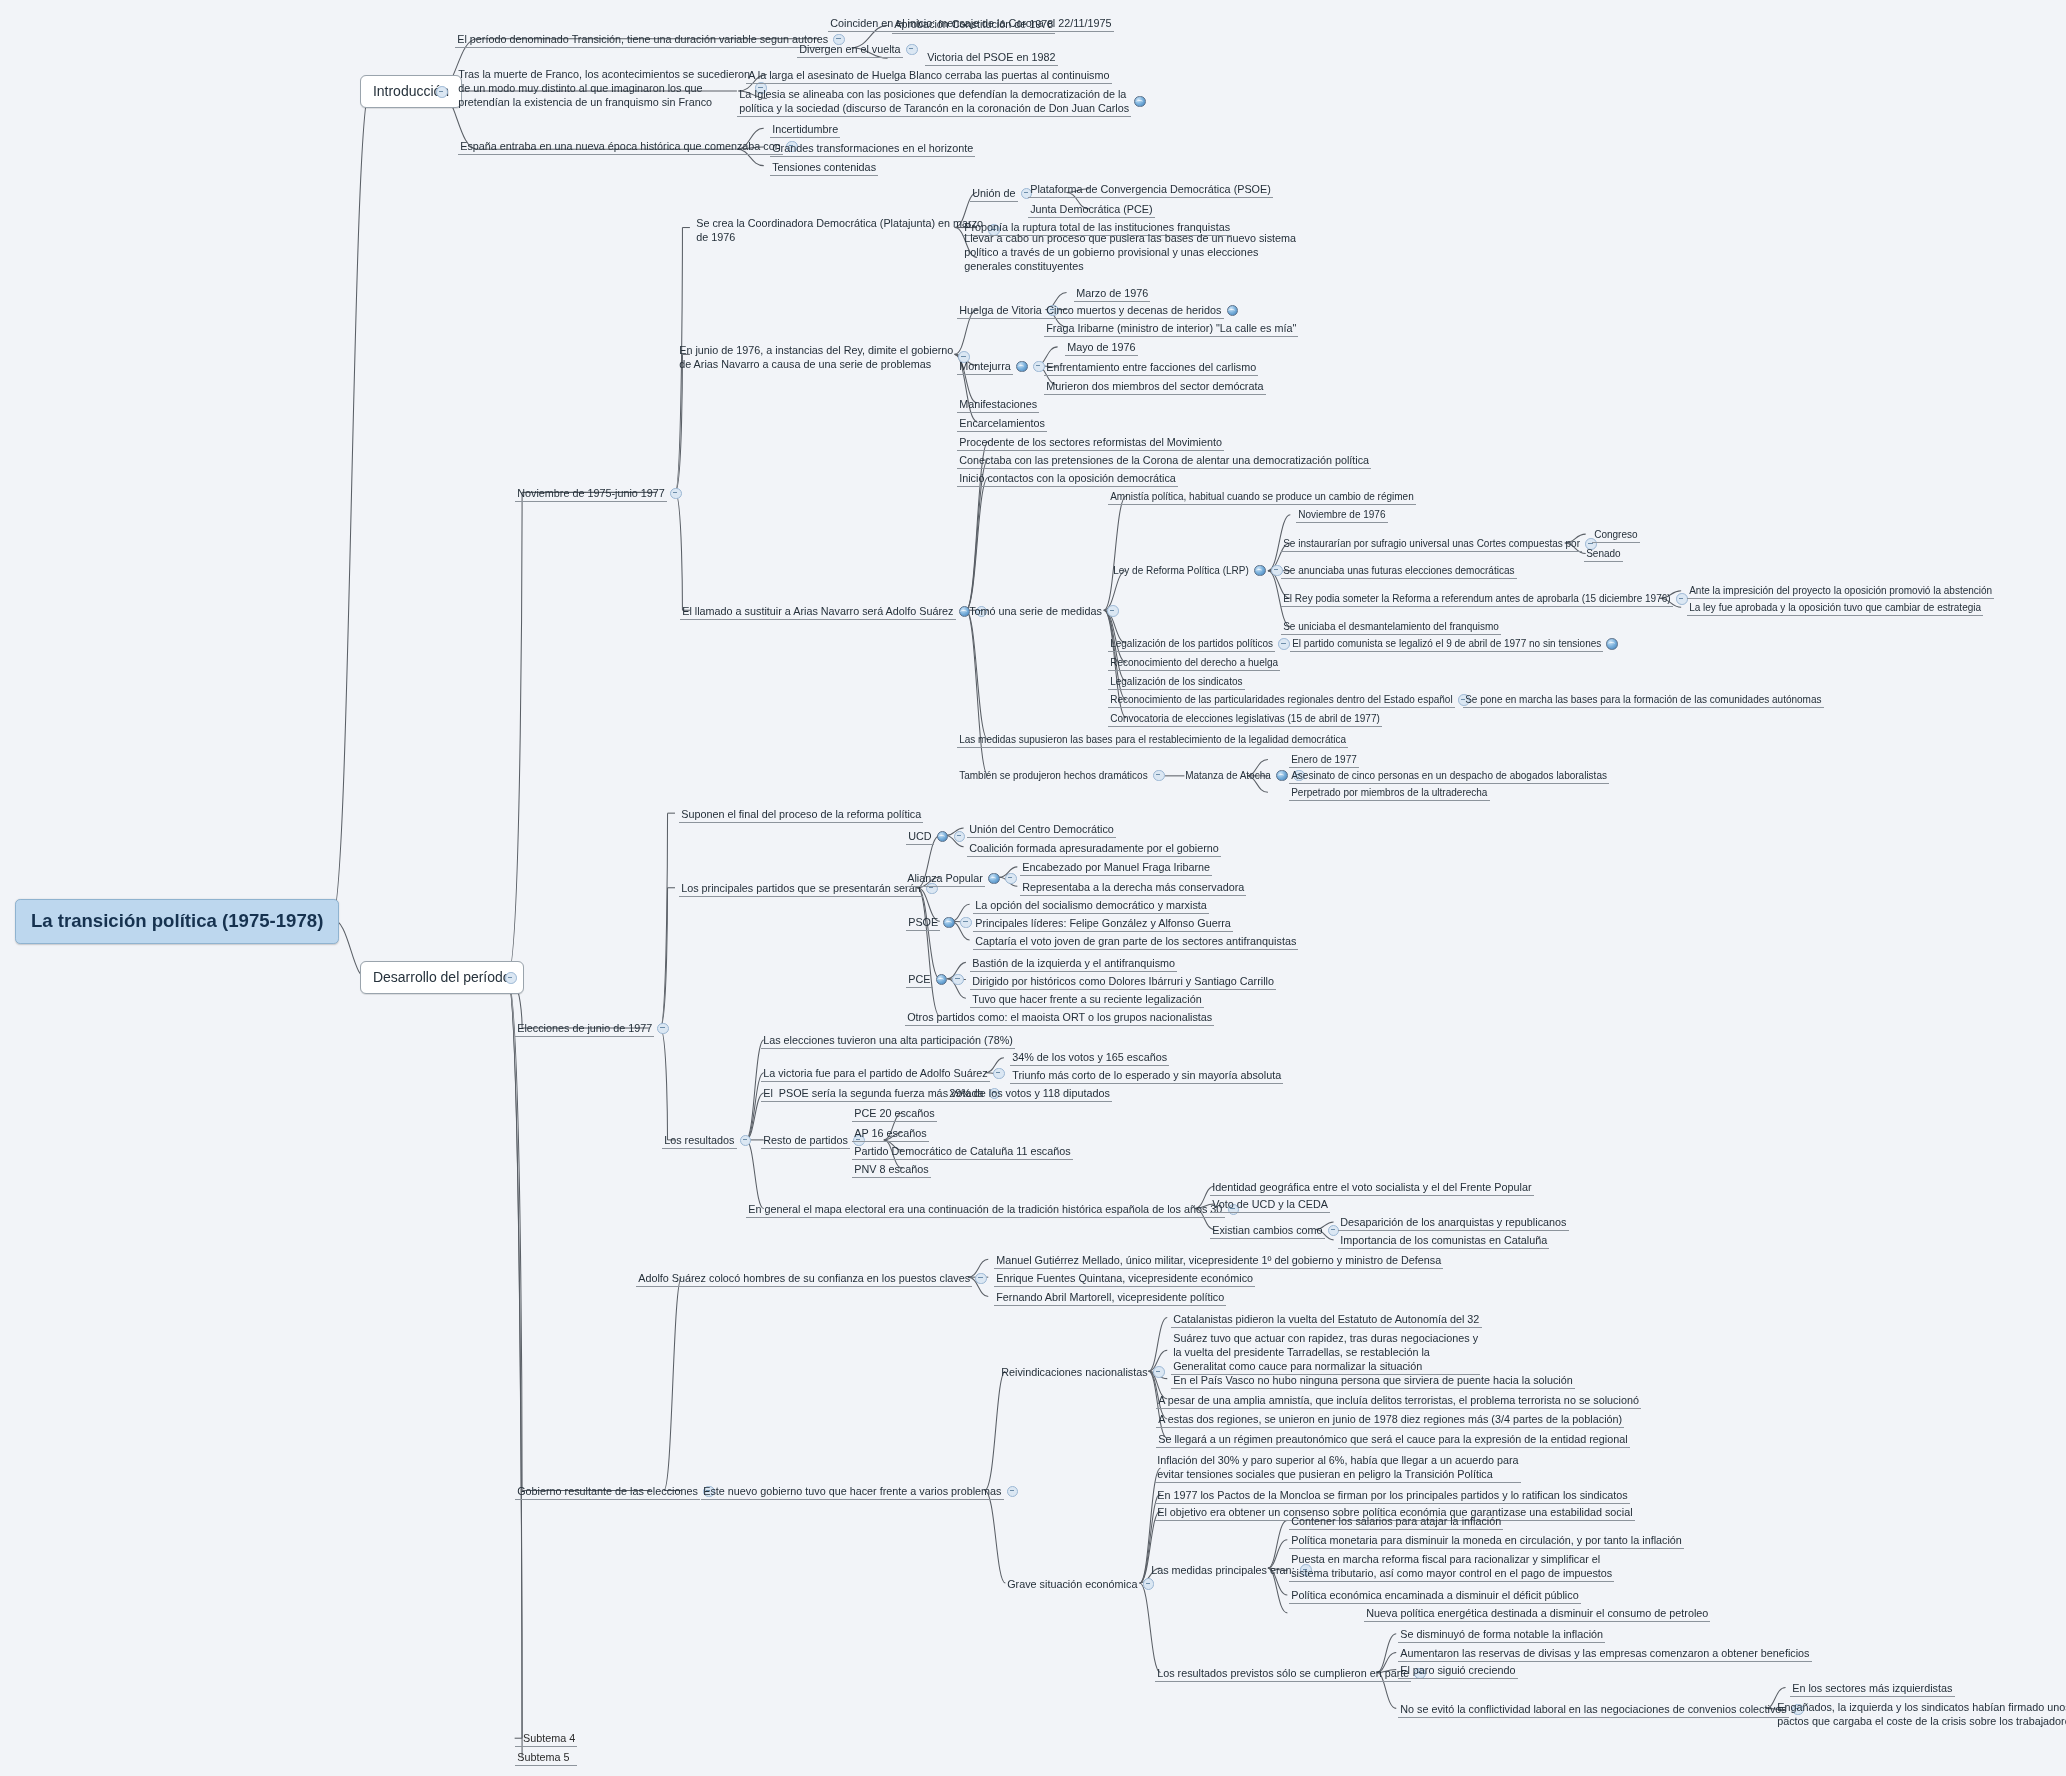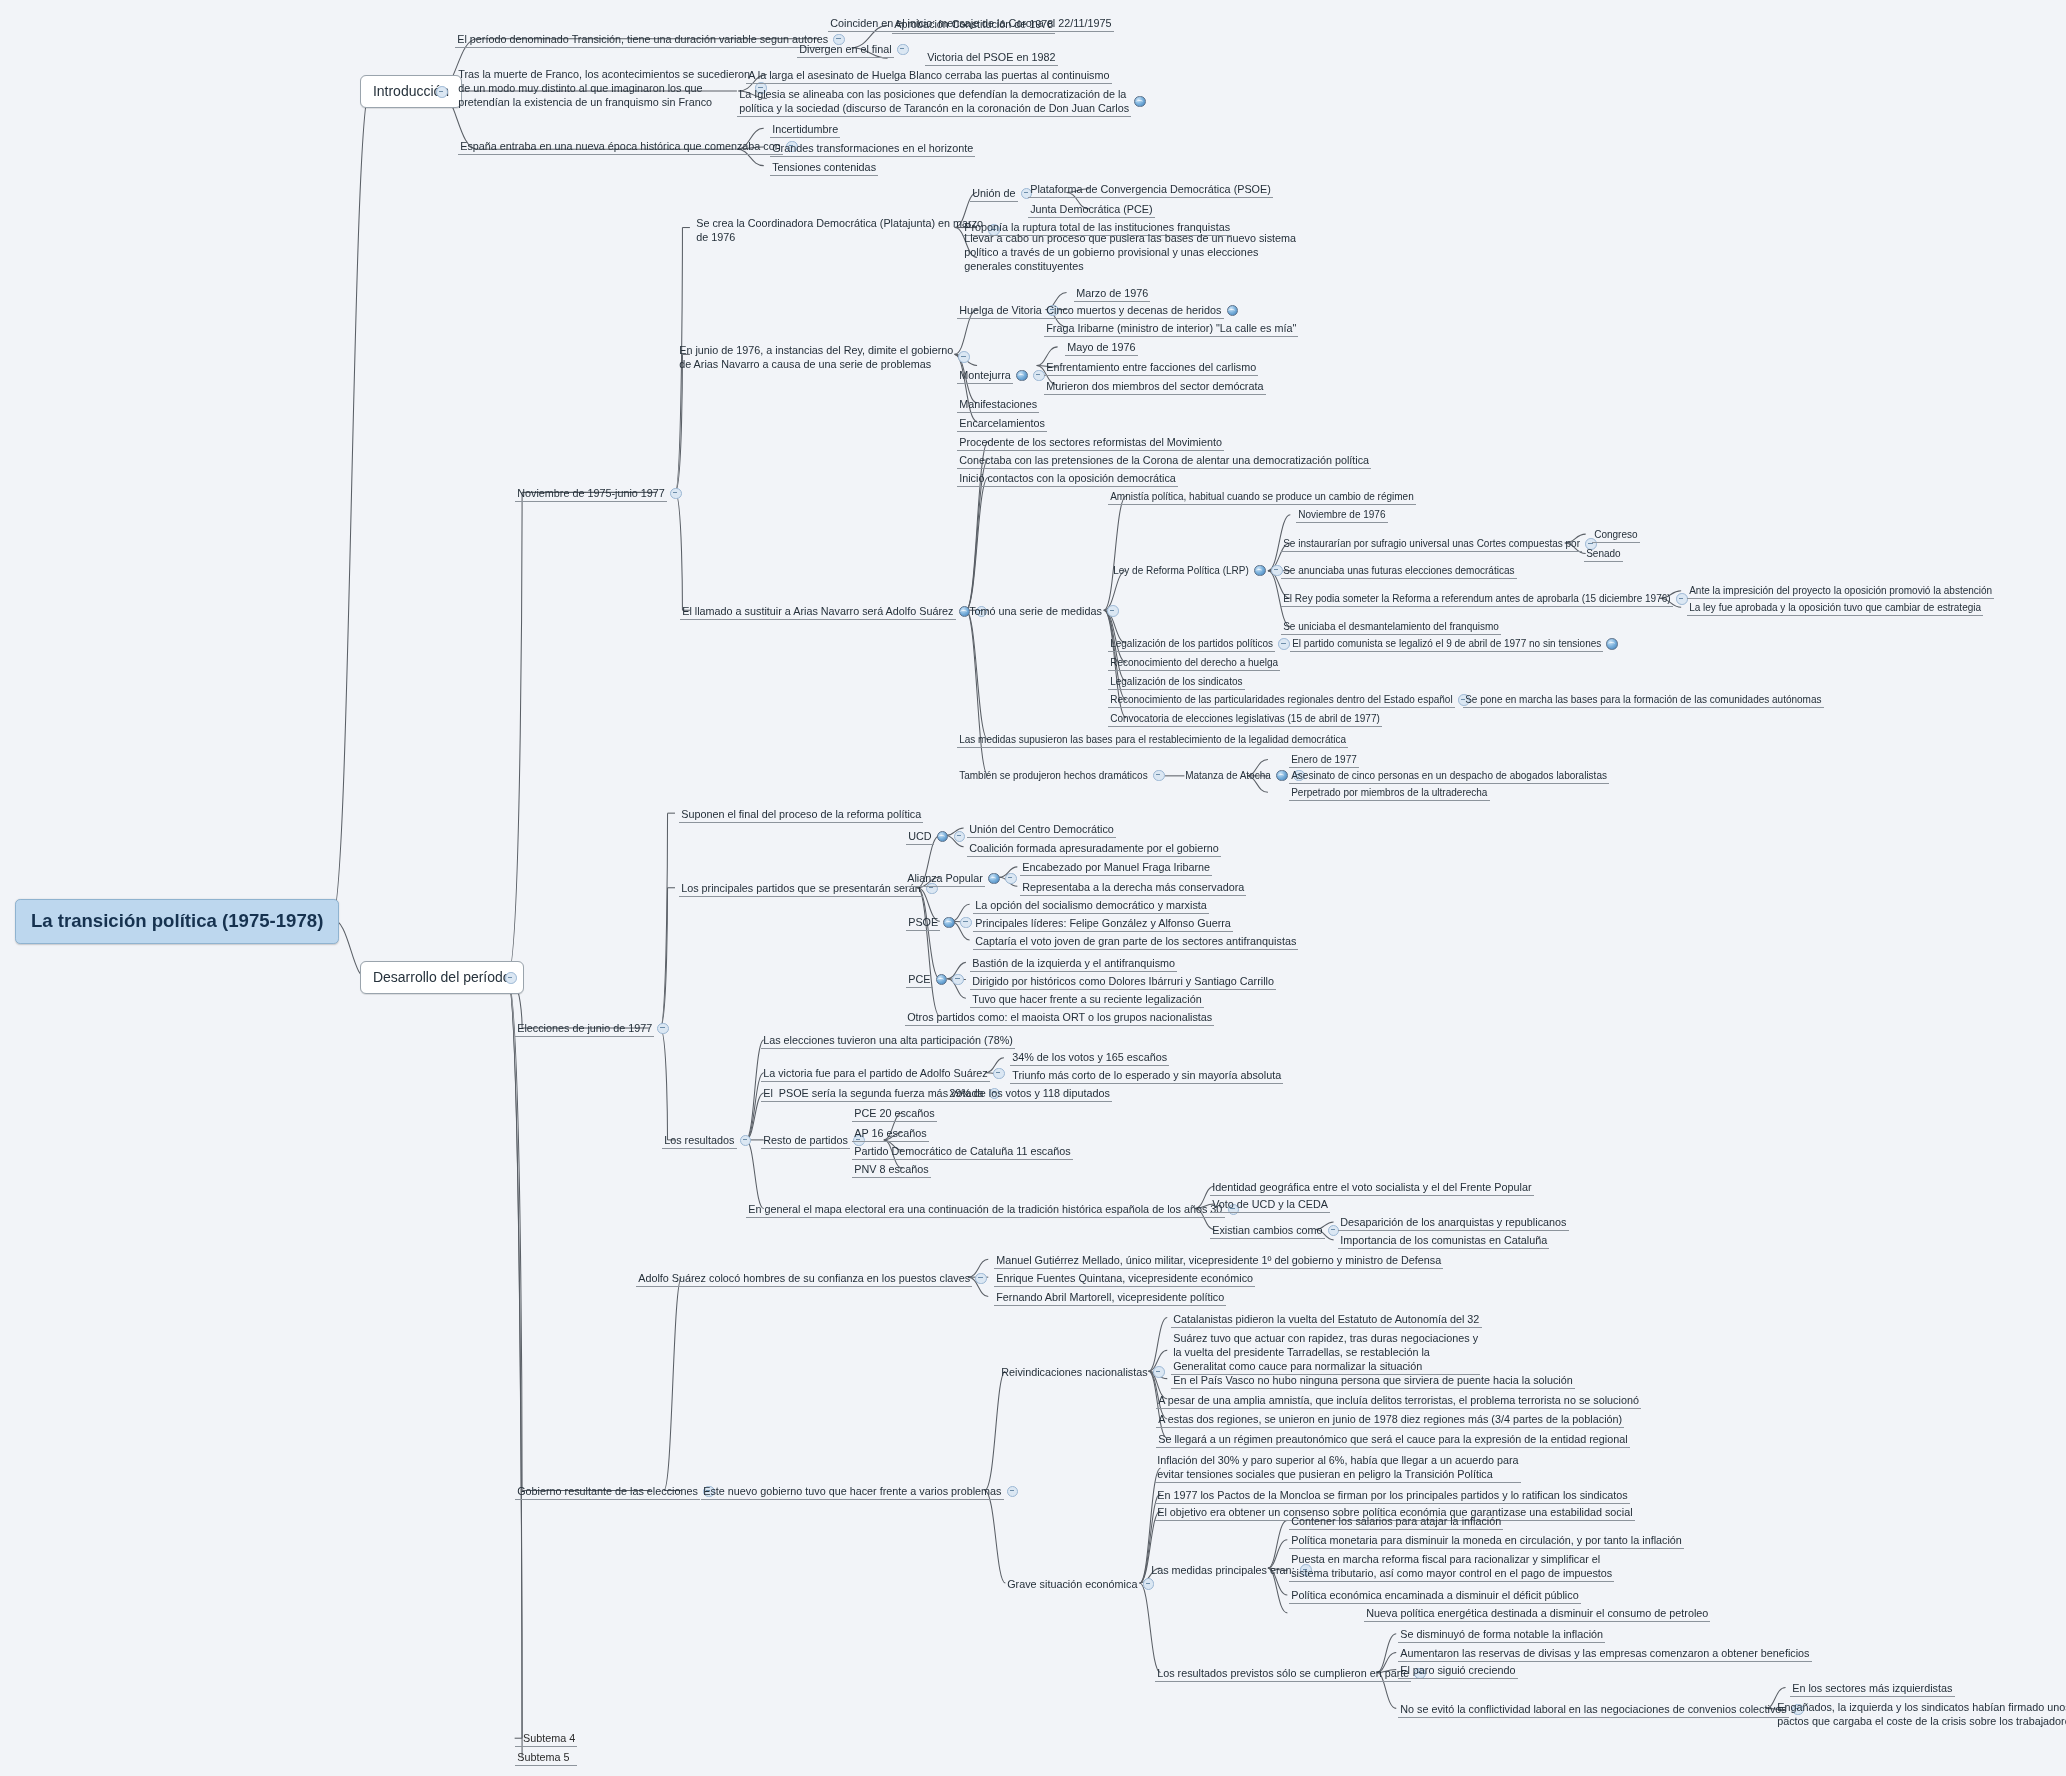--- a/index.html
+++ b/index.html
@@ -296,21 +296,21 @@
   <div class="node leaf" style="left:455px; top:31px;">
     <span class="txt">El período denominado Transición, tiene una duración variable segun autores</span>
     <span class="tog"></span>
   </div>
 
   <div class="node leaf" style="left:828px; top:15px;">
     <span class="txt">Coinciden en el inicio: mensaje de la Corona el 22/11/1975</span>
   </div>
 
   <div class="node leaf" style="left:797px; top:41px;">
-    <span class="txt">Divergen en el final</span>
+    <span class="txt">Divergen en el vuelta</span>
     <span class="tog"></span>
   </div>
   <div class="node leaf" style="left:892px; top:16.4px;">
     <span class="txt">Aprobación Constitución de 1978</span>
   </div>
   <div class="node leaf" style="left:925px; top:49px;">
     <span class="txt">Victoria del PSOE en 1982</span>
   </div>
 
   <div class="node leaf nb" style="left:456px; top:66px;">
@@ -388,21 +388,21 @@
   <div class="node leaf" style="left:1074px; top:285px;">
     <span class="txt">Marzo de 1976</span>
   </div>
   <div class="node leaf" style="left:1044px; top:302px;">
     <span class="txt">Cinco muertos y decenas de heridos</span>
     <span class="globe"></span>
   </div>
   <div class="node leaf" style="left:1044px; top:320px;">
     <span class="txt">Fraga Iribarne (ministro de interior) "La calle es mía"</span>
   </div>
-  <div class="node leaf" style="left:957px; top:358px;margin-top:9px;">
+  <div class="node leaf" style="left:957px; top:358px;">
     <span class="txt">Montejurra</span>
     <span class="globe"></span>
     <span class="tog"></span>
   </div>
   <div class="node leaf" style="left:1065px; top:339px;">
     <span class="txt">Mayo de 1976</span>
   </div>
   <div class="node leaf" style="left:1044px; top:359px;">
     <span class="txt">Enfrentamiento entre facciones del carlismo</span>
   </div>

